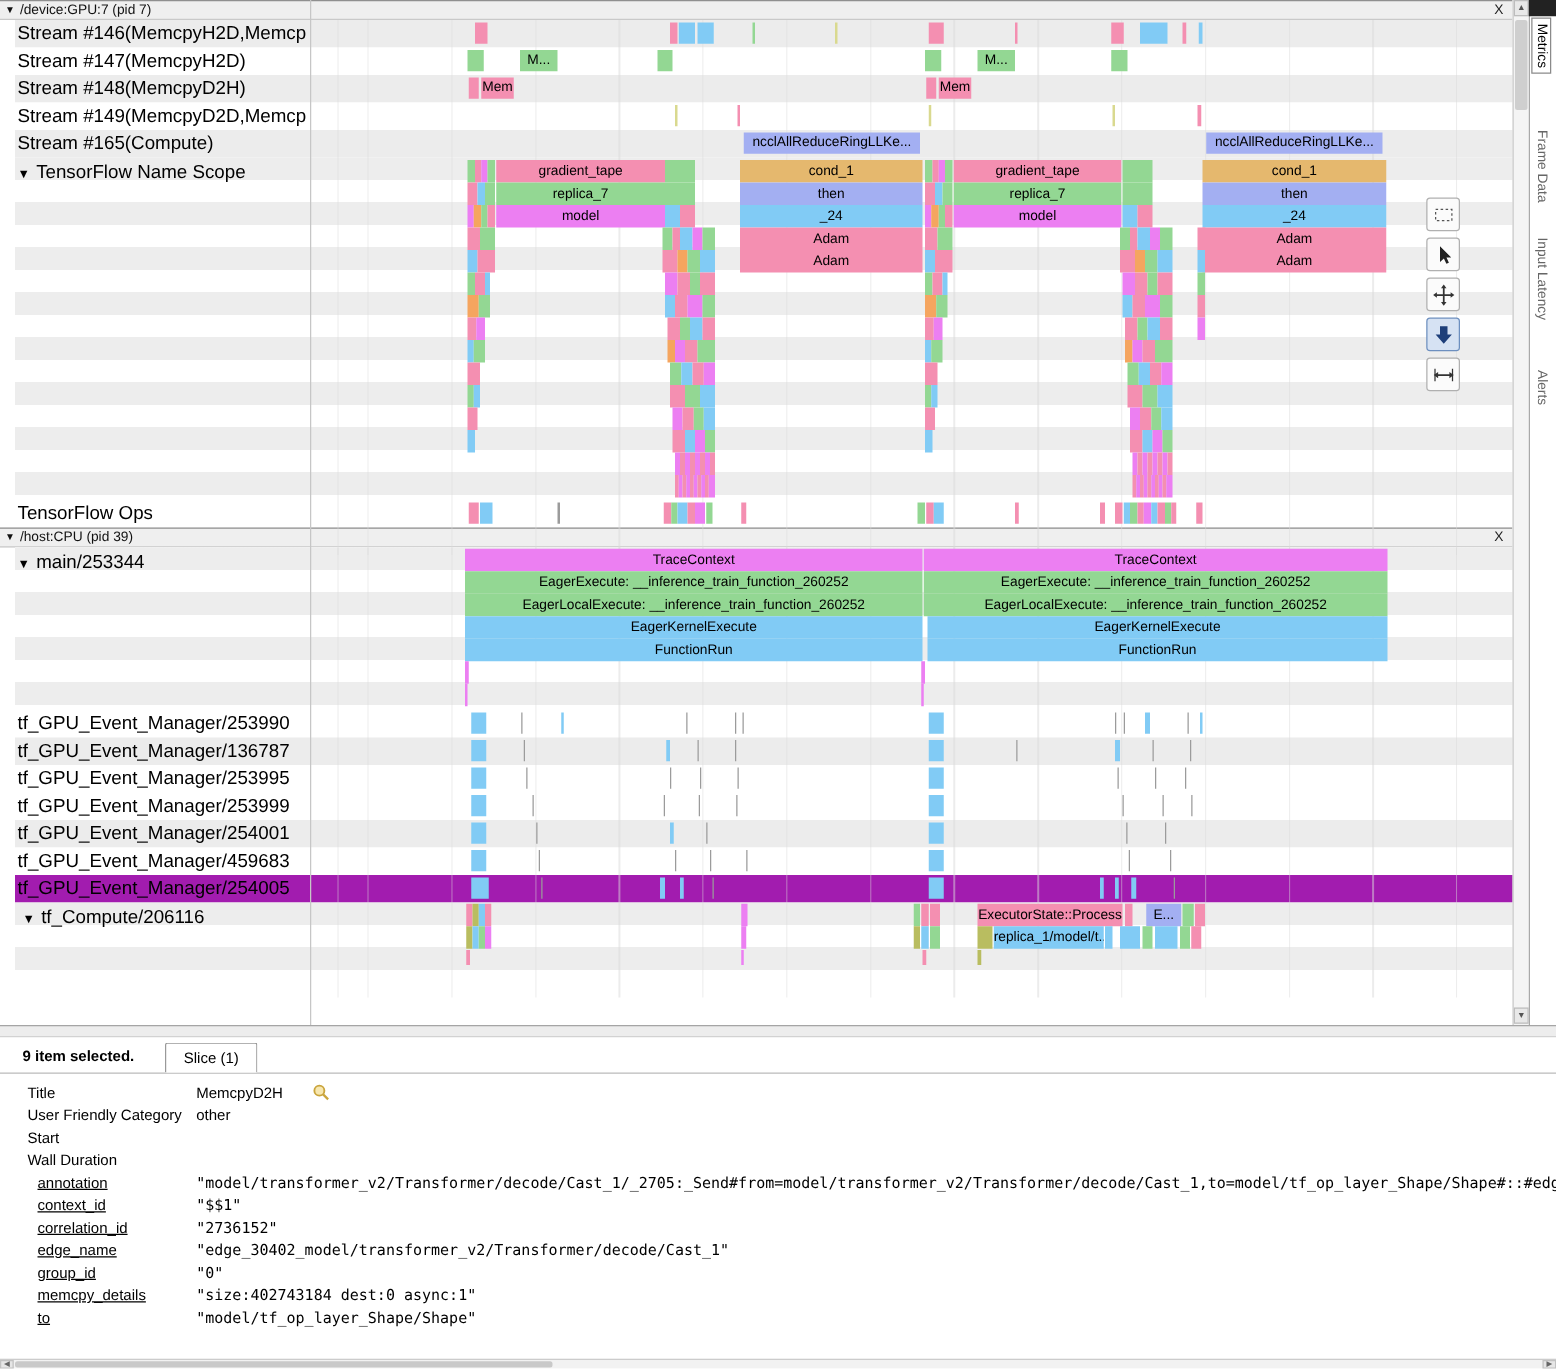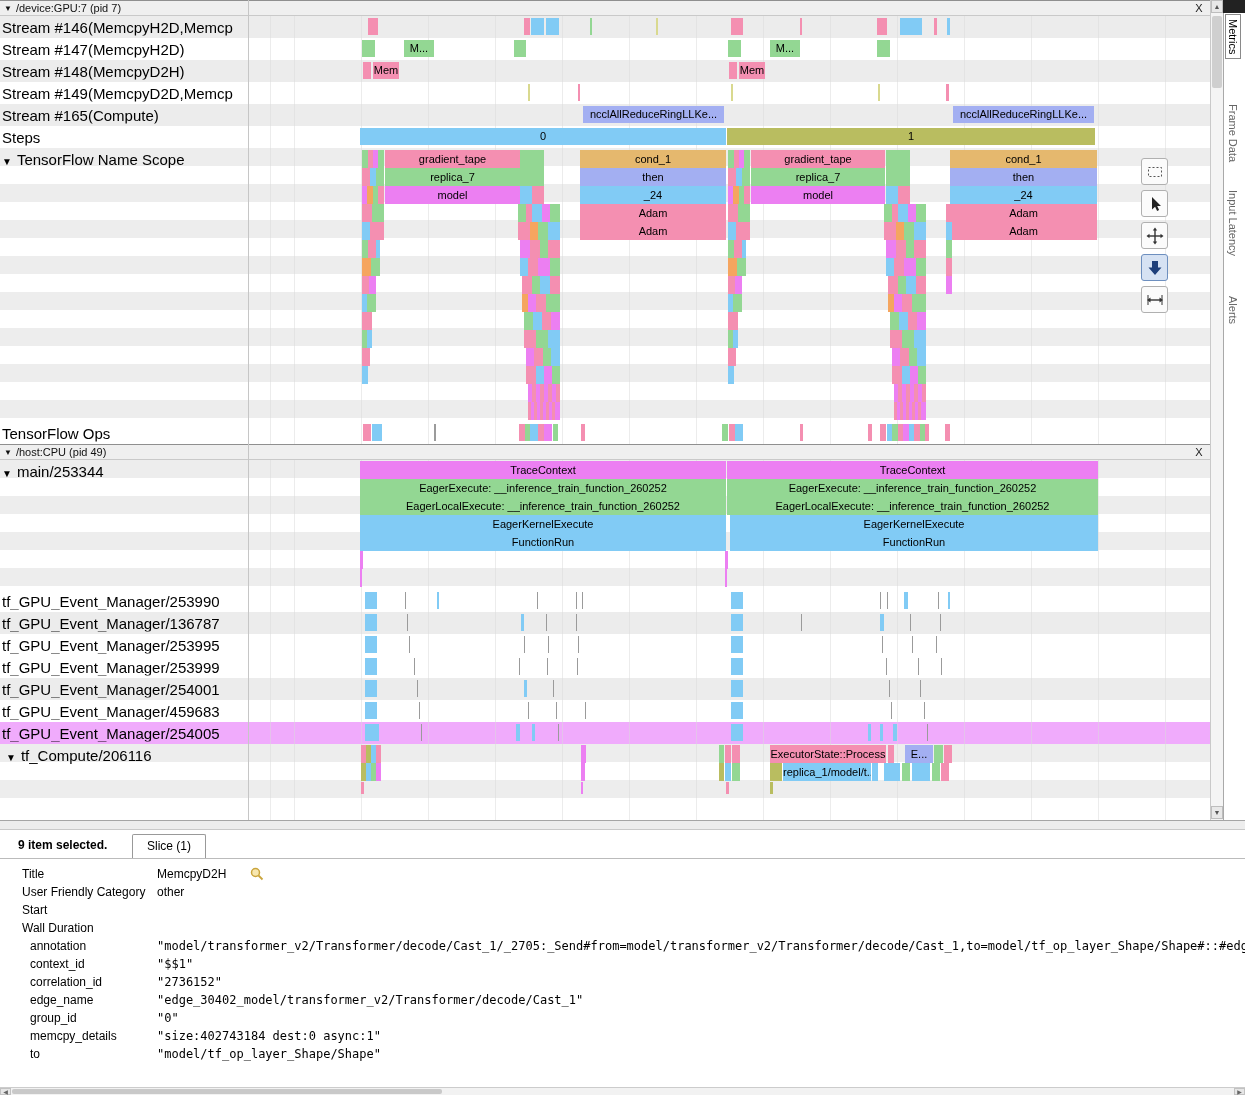--- a/index.html
+++ b/index.html
@@ -2,21 +2,21 @@
 <html><head>
 <meta charset="utf-8">
 <style>
   html,body{margin:0;padding:0;background:#fff;}
   #app{position:relative;width:1245px;height:1095px;background:#fff;font-family:"Liberation Sans",sans-serif;overflow:hidden;}
   #timeline{position:absolute;left:0;top:0;width:1210px;height:820px;background:#fff;}
   .tsection{position:relative;width:1210px;}
   .section-header{position:relative;height:16px;background:#efefef;border-top:1px solid #8f8f8f;border-bottom:1px solid #c9c9c9;font-size:11px;line-height:14px;padding-left:4px;box-sizing:border-box;color:#111;}
   .section-header .twisty{font-size:8px;margin-right:4px;vertical-align:1px;}
   .xbtn{position:absolute;left:1192px;top:0px;width:14px;text-align:center;font-size:11px;color:#222;cursor:pointer;}
-  .sbody{position:relative;}
+  .sbody{position:relative;padding-left:12px;}
   .trow{position:relative;width:1210px;overflow:hidden;}
   .striped{background:repeating-linear-gradient(#ededed 0 18px,#ffffff 18px 36px);}
   .rlabel{position:absolute;left:2px;z-index:3;font-size:15px;color:#000;white-space:nowrap;max-width:244px;overflow:hidden;}
   .rlabel .twisty{font-size:10px;margin-right:5px;}
   .rlabel.mid{top:50%;transform:translateY(-50%);}
   .rlabel.top{top:3px;}
   .blk{position:absolute;z-index:2;overflow:hidden;white-space:nowrap;text-align:center;font-size:11px;color:#000;box-sizing:border-box;}
   .gridlines{position:absolute;left:248px;top:0;width:962px;z-index:1;pointer-events:none;background:repeating-linear-gradient(90deg,#d9d9d9 0 1px,transparent 1px 67px);background-position:46px 0;opacity:.5;}
   #colline{position:absolute;left:248px;top:0;width:1px;height:820px;background:#c6c6c6;z-index:4;pointer-events:none;}
   #tools{position:absolute;left:1141px;top:158px;z-index:6;}
@@ -31,21 +31,21 @@
   #corner{position:absolute;left:1223px;top:0;width:22px;height:13px;background:#222;z-index:6;}
   #divider{position:absolute;left:0;top:820px;width:1245px;height:10px;background:#ededed;border-top:1px solid #a5a5a5;border-bottom:1px solid #c9c9c9;box-sizing:border-box;z-index:7;}
   #panel{position:absolute;left:0;top:830px;width:1245px;height:257px;background:#fff;overflow:hidden;z-index:7;}
   #panel-tabbar{position:relative;height:28px;border-bottom:1px solid #bbb;background:#fff;}
   #sel-text{position:absolute;left:18px;top:8px;font-size:12px;font-weight:bold;color:#000;}
   #slice-tab{position:absolute;left:132px;top:4px;padding:4px 14px 5px 14px;font-size:12px;border:1px solid #999;border-bottom:none;background:#fff;border-radius:2px 2px 0 0;color:#000;cursor:pointer;}
   #panel-rows{padding-top:6px;}
   .drow{position:relative;height:18px;font-size:12px;line-height:18px;white-space:nowrap;}
   .dlabel{position:absolute;left:22px;color:#000;}
   .dlabel.args{left:4px;}
-  .dlabel.argkey{left:30px;}
+  .dlabel.argkey{left:30px;text-decoration:underline;}
   .dvalue{position:absolute;left:157px;font-family:"DejaVu Sans Mono",monospace;font-size:12px;color:#000;}
   .dvalue.sans{font-family:"Liberation Sans",sans-serif;}
   .magwrap{position:absolute;left:250px;top:2px;width:14px;height:14px;cursor:pointer;}
   #hscroll{position:absolute;left:0;top:1087px;width:1245px;height:8px;background:#f2f2f2;border-top:1px solid #ccc;box-sizing:border-box;z-index:8;}
   .hs-btn{position:absolute;top:0;width:11px;height:7px;font-size:6px;line-height:7px;text-align:center;color:#666;background:#e6e6e6;border:1px solid #c2c2c2;box-sizing:border-box;cursor:pointer;}
   .hs-thumb{position:absolute;left:12px;top:1px;width:430px;height:5px;background:#c9c9c9;border-radius:2px;cursor:pointer;}
 </style>
 </head>
 <body>
 
@@ -90,25 +90,20 @@
             <div class="blk" style="left: 528px; top: 2px; width: 2px; height: 17px; line-height: 17px; background: rgb(217, 217, 143);"></div>
             <div class="blk" style="left: 578px; top: 2px; width: 2px; height: 17px; line-height: 17px; background: rgb(244, 143, 177);"></div>
             <div class="blk" style="left: 731px; top: 2px; width: 2px; height: 17px; line-height: 17px; background: rgb(217, 217, 143);"></div>
             <div class="blk" style="left: 878px; top: 2px; width: 2px; height: 17px; line-height: 17px; background: rgb(217, 217, 143);"></div>
             <div class="blk" style="left: 946px; top: 2px; width: 3px; height: 17px; line-height: 17px; background: rgb(244, 143, 177);"></div>
           </div>
           <div class="trow" style="height: 22px; background: rgb(236, 236, 236);">
             <div class="rlabel mid"><span>Stream #165(Compute)</span></div>
             <div class="blk" style="left: 583px; top: 2px; width: 141px; height: 17px; line-height: 17px; background: rgb(163, 175, 242);">ncclAllReduceRingLLKe...</div>
             <div class="blk" style="left: 953px; top: 2px; width: 141px; height: 17px; line-height: 17px; background: rgb(163, 175, 242);">ncclAllReduceRingLLKe...</div>
-          </div>
-          <div class="trow" style="height: 22px; background: rgb(255, 255, 255);">
-            <div class="rlabel mid"><span>Steps</span></div>
-            <div class="blk" style="left: 360px; top: 2px; width: 366px; height: 17px; line-height: 17px; background: rgb(129, 203, 245);">0</div>
-            <div class="blk" style="left: 727px; top: 2px; width: 368px; height: 17px; line-height: 17px; background: rgb(185, 189, 96);">1</div>
           </div>
           <div class="trow striped" style="height: 274px;">
             <div class="rlabel top"><span class="twisty">▼</span><span>TensorFlow Name Scope</span></div>
             <div class="blk" style="left: 385px; top: 2px; width: 135px; height: 18px; line-height: 18px; background: rgb(244, 143, 177);">gradient_tape</div>
             <div class="blk" style="left: 520px; top: 2px; width: 24px; height: 18px; line-height: 18px; background: rgb(147, 215, 147);"></div>
             <div class="blk" style="left: 580px; top: 2px; width: 146px; height: 18px; line-height: 18px; background: rgb(229, 184, 110);">cond_1</div>
             <div class="blk" style="left: 751px; top: 2px; width: 134px; height: 18px; line-height: 18px; background: rgb(244, 143, 177);">gradient_tape</div>
             <div class="blk" style="left: 886px; top: 2px; width: 24px; height: 18px; line-height: 18px; background: rgb(147, 215, 147);"></div>
             <div class="blk" style="left: 950px; top: 2px; width: 147px; height: 18px; line-height: 18px; background: rgb(229, 184, 110);">cond_1</div>
             <div class="blk" style="left: 385px; top: 20px; width: 135px; height: 18px; line-height: 18px; background: rgb(147, 215, 147);">replica_7</div>
@@ -334,21 +329,21 @@
             <div class="blk" style="left: 909px; top: 2px; width: 5px; height: 17px; line-height: 17px; background: rgb(129, 203, 245);"></div>
             <div class="blk" style="left: 914px; top: 2px; width: 6px; height: 17px; line-height: 17px; background: rgb(244, 143, 177);"></div>
             <div class="blk" style="left: 920px; top: 2px; width: 5px; height: 17px; line-height: 17px; background: rgb(147, 215, 147);"></div>
             <div class="blk" style="left: 925px; top: 2px; width: 4px; height: 17px; line-height: 17px; background: rgb(244, 143, 177);"></div>
             <div class="blk" style="left: 945px; top: 2px; width: 5px; height: 17px; line-height: 17px; background: rgb(244, 143, 177);"></div>
           </div>
           <div class="gridlines" style="top: 0px; height: 428px;"></div>
         </div>
       </div>
       <div class="tsection">
-        <div class="section-header"><span class="twisty">▼</span><span>/host:CPU (pid 49)</span><span class="xbtn">X</span></div>
+        <div class="section-header"><span class="twisty">▼</span><span>/host:CPU (pid 39)</span><span class="xbtn">X</span></div>
         <div class="sbody">
           <div class="trow striped" style="height: 130px;">
             <div class="rlabel top"><span class="twisty">▼</span><span>main/253344</span></div>
             <div class="blk" style="left: 360px; top: 1px; width: 366px; height: 18px; line-height: 18px; background: rgb(236, 127, 242);">TraceContext</div>
             <div class="blk" style="left: 727px; top: 1px; width: 371px; height: 18px; line-height: 18px; background: rgb(236, 127, 242);">TraceContext</div>
             <div class="blk" style="left: 360px; top: 19px; width: 366px; height: 18px; line-height: 18px; background: rgb(147, 215, 147);">EagerExecute: __inference_train_function_260252</div>
             <div class="blk" style="left: 727px; top: 19px; width: 371px; height: 18px; line-height: 18px; background: rgb(147, 215, 147);">EagerExecute: __inference_train_function_260252</div>
             <div class="blk" style="left: 360px; top: 37px; width: 366px; height: 18px; line-height: 18px; background: rgb(147, 215, 147);">EagerLocalExecute: __inference_train_function_260252</div>
             <div class="blk" style="left: 727px; top: 37px; width: 371px; height: 18px; line-height: 18px; background: rgb(147, 215, 147);">EagerLocalExecute: __inference_train_function_260252</div>
             <div class="blk" style="left: 360px; top: 55px; width: 366px; height: 18px; line-height: 18px; background: rgb(129, 203, 245);">EagerKernelExecute</div>
@@ -426,21 +421,21 @@
             <div class="rlabel mid"><span>tf_GPU_Event_Manager/459683</span></div>
             <div class="blk" style="left: 365px; top: 2px; width: 12px; height: 17px; line-height: 17px; background: rgb(129, 203, 245);"></div>
             <div class="blk" style="left: 419px; top: 2px; width: 1px; height: 17px; line-height: 17px; background: rgb(155, 155, 155);"></div>
             <div class="blk" style="left: 528px; top: 2px; width: 1px; height: 17px; line-height: 17px; background: rgb(155, 155, 155);"></div>
             <div class="blk" style="left: 556px; top: 2px; width: 1px; height: 17px; line-height: 17px; background: rgb(155, 155, 155);"></div>
             <div class="blk" style="left: 585px; top: 2px; width: 1px; height: 17px; line-height: 17px; background: rgb(155, 155, 155);"></div>
             <div class="blk" style="left: 731px; top: 2px; width: 12px; height: 17px; line-height: 17px; background: rgb(129, 203, 245);"></div>
             <div class="blk" style="left: 891px; top: 2px; width: 1px; height: 17px; line-height: 17px; background: rgb(155, 155, 155);"></div>
             <div class="blk" style="left: 924px; top: 2px; width: 1px; height: 17px; line-height: 17px; background: rgb(155, 155, 155);"></div>
           </div>
-          <div class="trow" style="height: 22px; background: #f0abfc;">
+          <div class="trow" style="height: 22px; background: #a21caf;">
             <div class="rlabel mid"><span>tf_GPU_Event_Manager/254005</span></div>
             <div class="blk" style="left: 365px; top: 2px; width: 14px; height: 17px; line-height: 17px; background: rgb(129, 203, 245);"></div>
             <div class="blk" style="left: 421px; top: 2px; width: 1px; height: 17px; line-height: 17px; background: rgb(155, 155, 155);"></div>
             <div class="blk" style="left: 516px; top: 2px; width: 4px; height: 17px; line-height: 17px; background: rgb(129, 203, 245);"></div>
             <div class="blk" style="left: 532px; top: 2px; width: 3px; height: 17px; line-height: 17px; background: rgb(129, 203, 245);"></div>
             <div class="blk" style="left: 558px; top: 2px; width: 1px; height: 17px; line-height: 17px; background: rgb(155, 155, 155);"></div>
             <div class="blk" style="left: 731px; top: 2px; width: 12px; height: 17px; line-height: 17px; background: rgb(129, 203, 245);"></div>
             <div class="blk" style="left: 868px; top: 2px; width: 3px; height: 17px; line-height: 17px; background: rgb(129, 203, 245);"></div>
             <div class="blk" style="left: 880px; top: 2px; width: 3px; height: 17px; line-height: 17px; background: rgb(129, 203, 245);"></div>
             <div class="blk" style="left: 893px; top: 2px; width: 4px; height: 17px; line-height: 17px; background: rgb(129, 203, 245);"></div>

